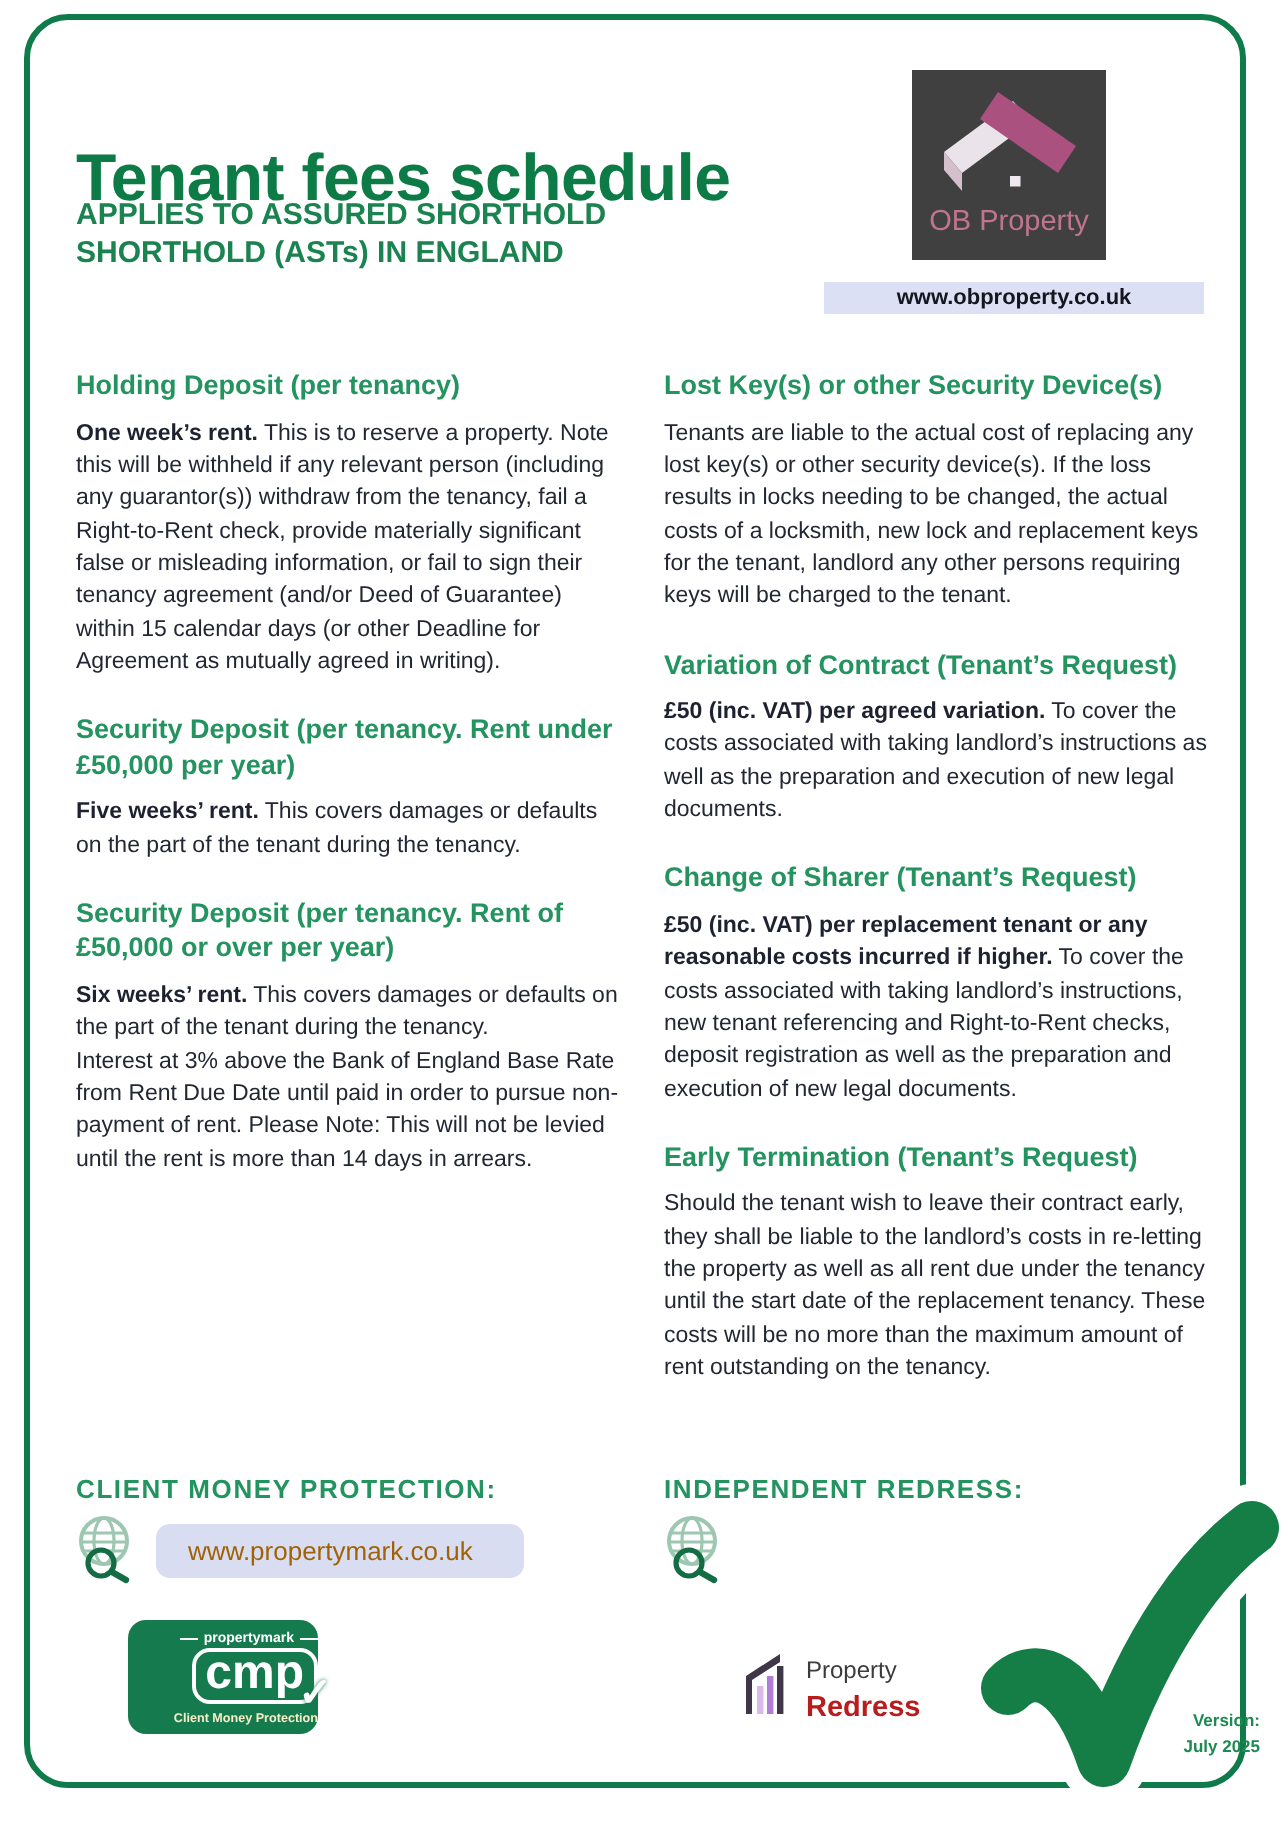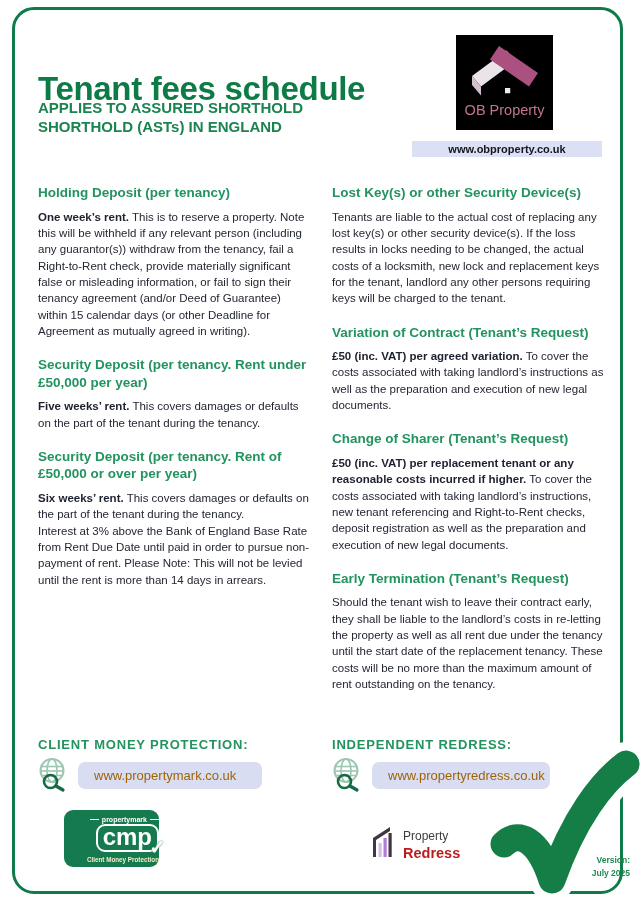--- a/index.html
+++ b/index.html
@@ -6,21 +6,21 @@
   .page{position:relative;width:641px;height:914px;background:#ffffff;overflow:hidden;
         font-family:"Liberation Sans", sans-serif;}
   .page-border{position:absolute;left:12px;top:7px;width:611px;height:887px;
         border:3px solid #0f7b4a;border-radius:22px;box-sizing:border-box;z-index:1;}
 
   
   .title{position:absolute;left:38px;top:48px;font-size:33px;font-weight:bold;
         color:#0d7b45;letter-spacing:-0.3px;z-index:2;}
   .subtitle{position:absolute;left:38px;top:99px;width:330px;font-size:15px;font-weight:bold;
         color:#1a8350;line-height:1.25;z-index:2;}
-  .logo-box{position:absolute;left:456px;top:35px;width:97px;height:95px;background:#000000;
+  .logo-box{position:absolute;left:456px;top:35px;width:97px;height:95px;background:#404040;
         display:flex;flex-direction:column;align-items:center;justify-content:flex-start;
         padding-top:8px;box-sizing:border-box;z-index:2;}
   .logo-text{font-size:14.5px;color:#c0758f;margin-top:1px;}
   .webbar{position:absolute;left:412px;top:141px;width:190px;height:16px;background:#dbe0f4;
         display:flex;align-items:center;justify-content:center;font-size:11px;font-weight:bold;
         color:#15151f;z-index:2;}
 
   
   .col{position:absolute;top:184px;width:272px;z-index:2;}
   .col-left{left:38px;} .col-right{left:332px;}
@@ -140,21 +140,20 @@
       <ellipse cx="17" cy="14.5" rx="5" ry="11.5" stroke="#9ec7b2" stroke-width="1.6" fill="none"></ellipse>
       <line x1="5.8" y1="10.5" x2="28.2" y2="10.5" stroke="#9ec7b2" stroke-width="1.6"></line>
       <line x1="5.5" y1="15" x2="28.5" y2="15" stroke="#9ec7b2" stroke-width="1.6"></line>
       <line x1="6.5" y1="19.5" x2="27.5" y2="19.5" stroke="#9ec7b2" stroke-width="1.6"></line>
       <circle cx="15.5" cy="25.5" r="6.5" stroke="#136c43" stroke-width="2.6" fill="none"></circle>
       <line x1="21" y1="30" x2="28" y2="34" stroke="#136c43" stroke-width="3.2" stroke-linecap="round"></line>
     </svg>
   </span>
 
   <div class="pill p-left">www.propertymark.co.uk</div>
-  <div class="pill p-right">www.propertyredress.co.uk</div>
 
   <div class="cmp-badge">
     <span class="cmp-top">
         <i></i>
         <span>propertymark</span>
         <i></i>
       </span>
     <span class="cmp-main"><span>cmp</span><span class="cmp-check">✓</span></span>
     <span class="cmp-bottom">Client Money Protection</span>
   </div>

